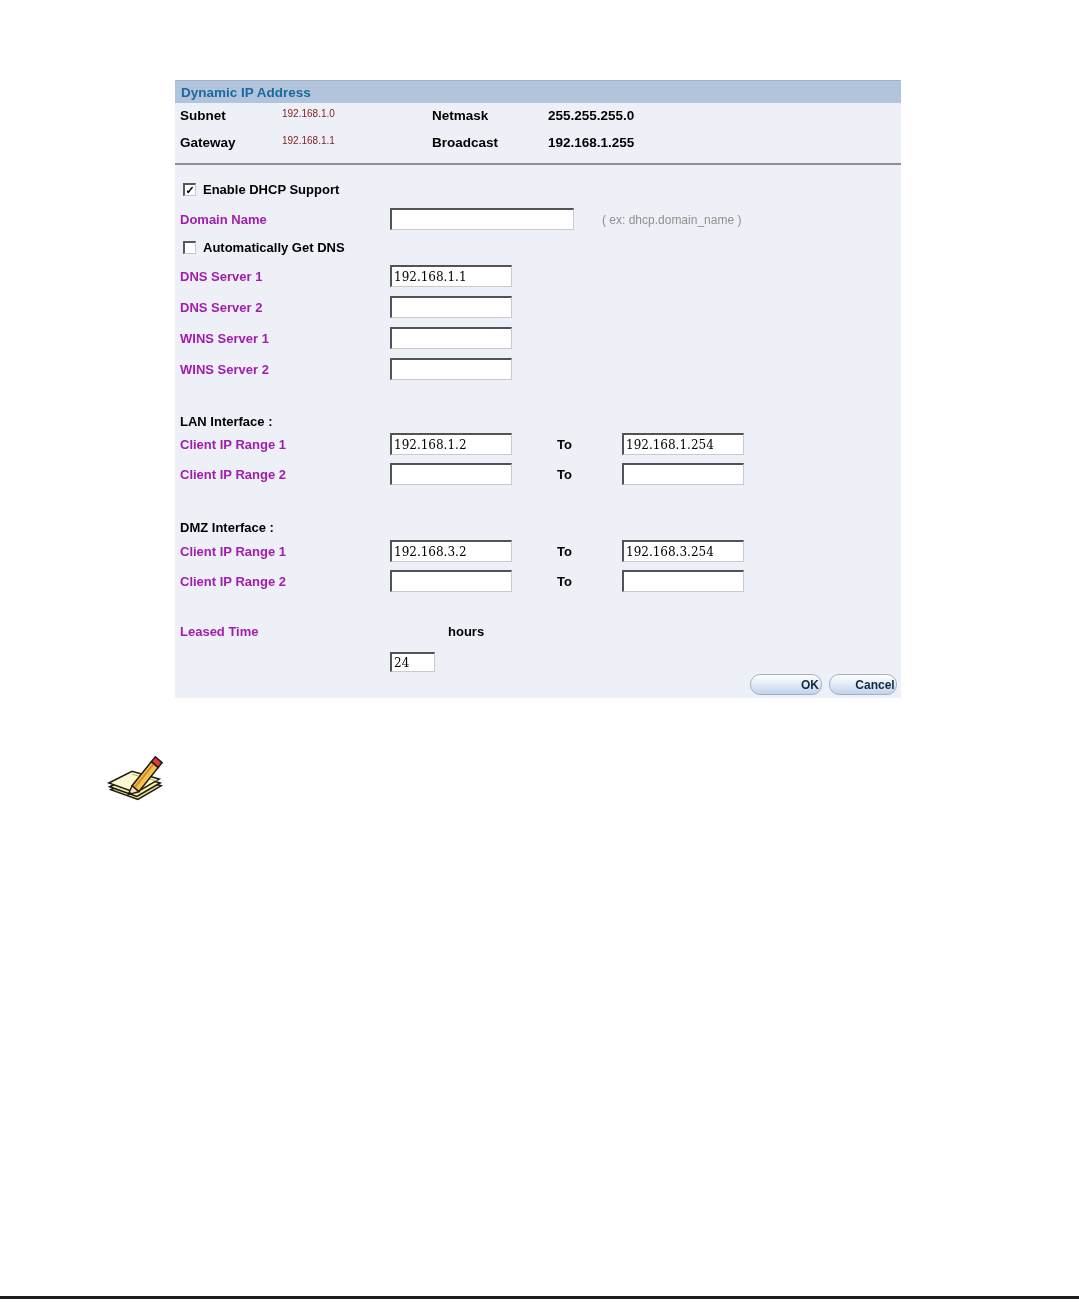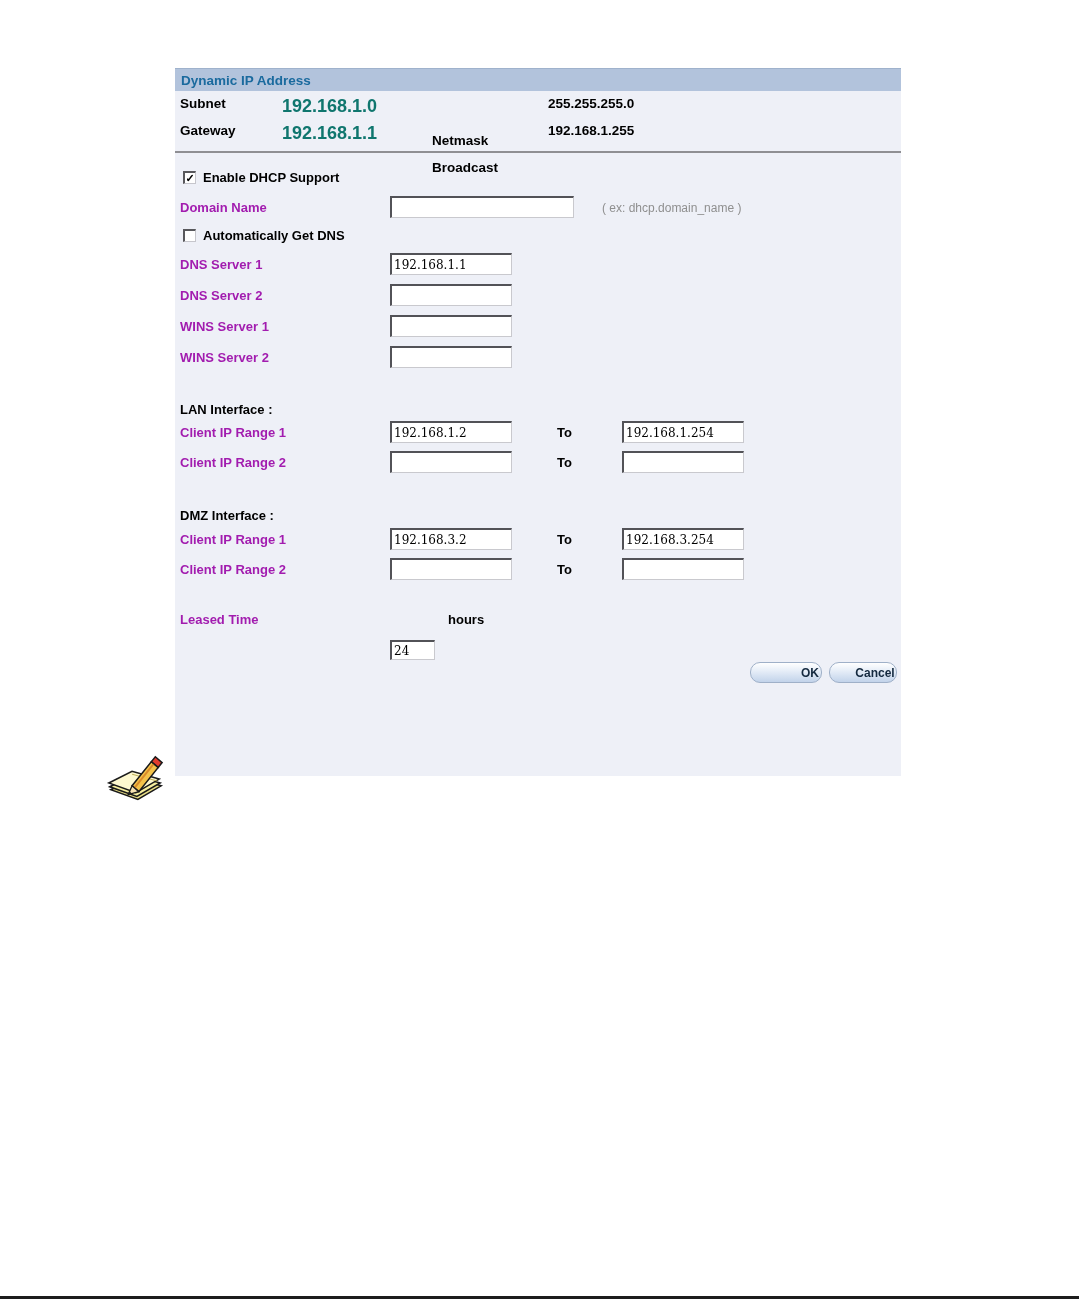--- a/index.html
+++ b/index.html
@@ -3,35 +3,35 @@
 <meta charset="utf-8">
 <style>
   * { margin:0; padding:0; box-sizing:border-box; }
   html,body { background:#ffffff; }
   body { font-family:"Liberation Sans", sans-serif; }
   .page {
     position:relative; width:1079px; height:1305px;
     background:#ffffff; overflow:hidden;
   }
   .panel {
-    position:absolute; left:175px; top:68px; width:726px; height:708px;
+    position:absolute; left:175px; top:80px; width:726px; height:618px;
     background:#eef0f7;
   }
   .titlebar {
     position:absolute; left:0; top:0; right:0; height:23px;
     background:#b2c3dc; border-top:1px solid #9fb2cc;
     display:flex; align-items:center; padding-left:6px;
   }
   .titlebar span {
     color:#1a6a9e; font-weight:bold; font-size:13.5px;
   }
   .inforow { position:absolute; left:5px; right:5px; height:20px; }
   .inforow .c1 { position:absolute; left:0;   top:0; font-weight:bold; font-size:13.5px; color:#000; }
-  .inforow .c2 { position:absolute; left:102px; top:0; font-weight:bold; font-size:18px; color:#0f766e; }
-  .inforow .c3 { position:absolute; left:252px; top:0; font-weight:bold; font-size:13.5px; color:#000;margin-top:37px; }
+  .inforow .c2 { position:absolute; left:102px; top:0; font-weight:normal; font-size:10px; color:#7f1d1d; }
+  .inforow .c3 { position:absolute; left:252px; top:0; font-weight:bold; font-size:13.5px; color:#000; }
   .inforow .c4 { position:absolute; left:368px; top:0; font-weight:bold; font-size:13.5px; color:#000; }
   .sep {
     position:absolute; left:0; right:0; top:83px; height:2px;
     background:#8f8f93;
   }
   .row { position:absolute; left:5px; right:5px; height:26px; }
   .lbl { position:absolute; left:0; top:4px; font-weight:bold; font-size:13px; color:#a21caf; white-space:nowrap; }
   .heading { font-weight:bold; font-size:13px; color:#000; }
   .cbwrap { position:absolute; left:3px; top:2px; display:flex; align-items:center; }
   .cb {

